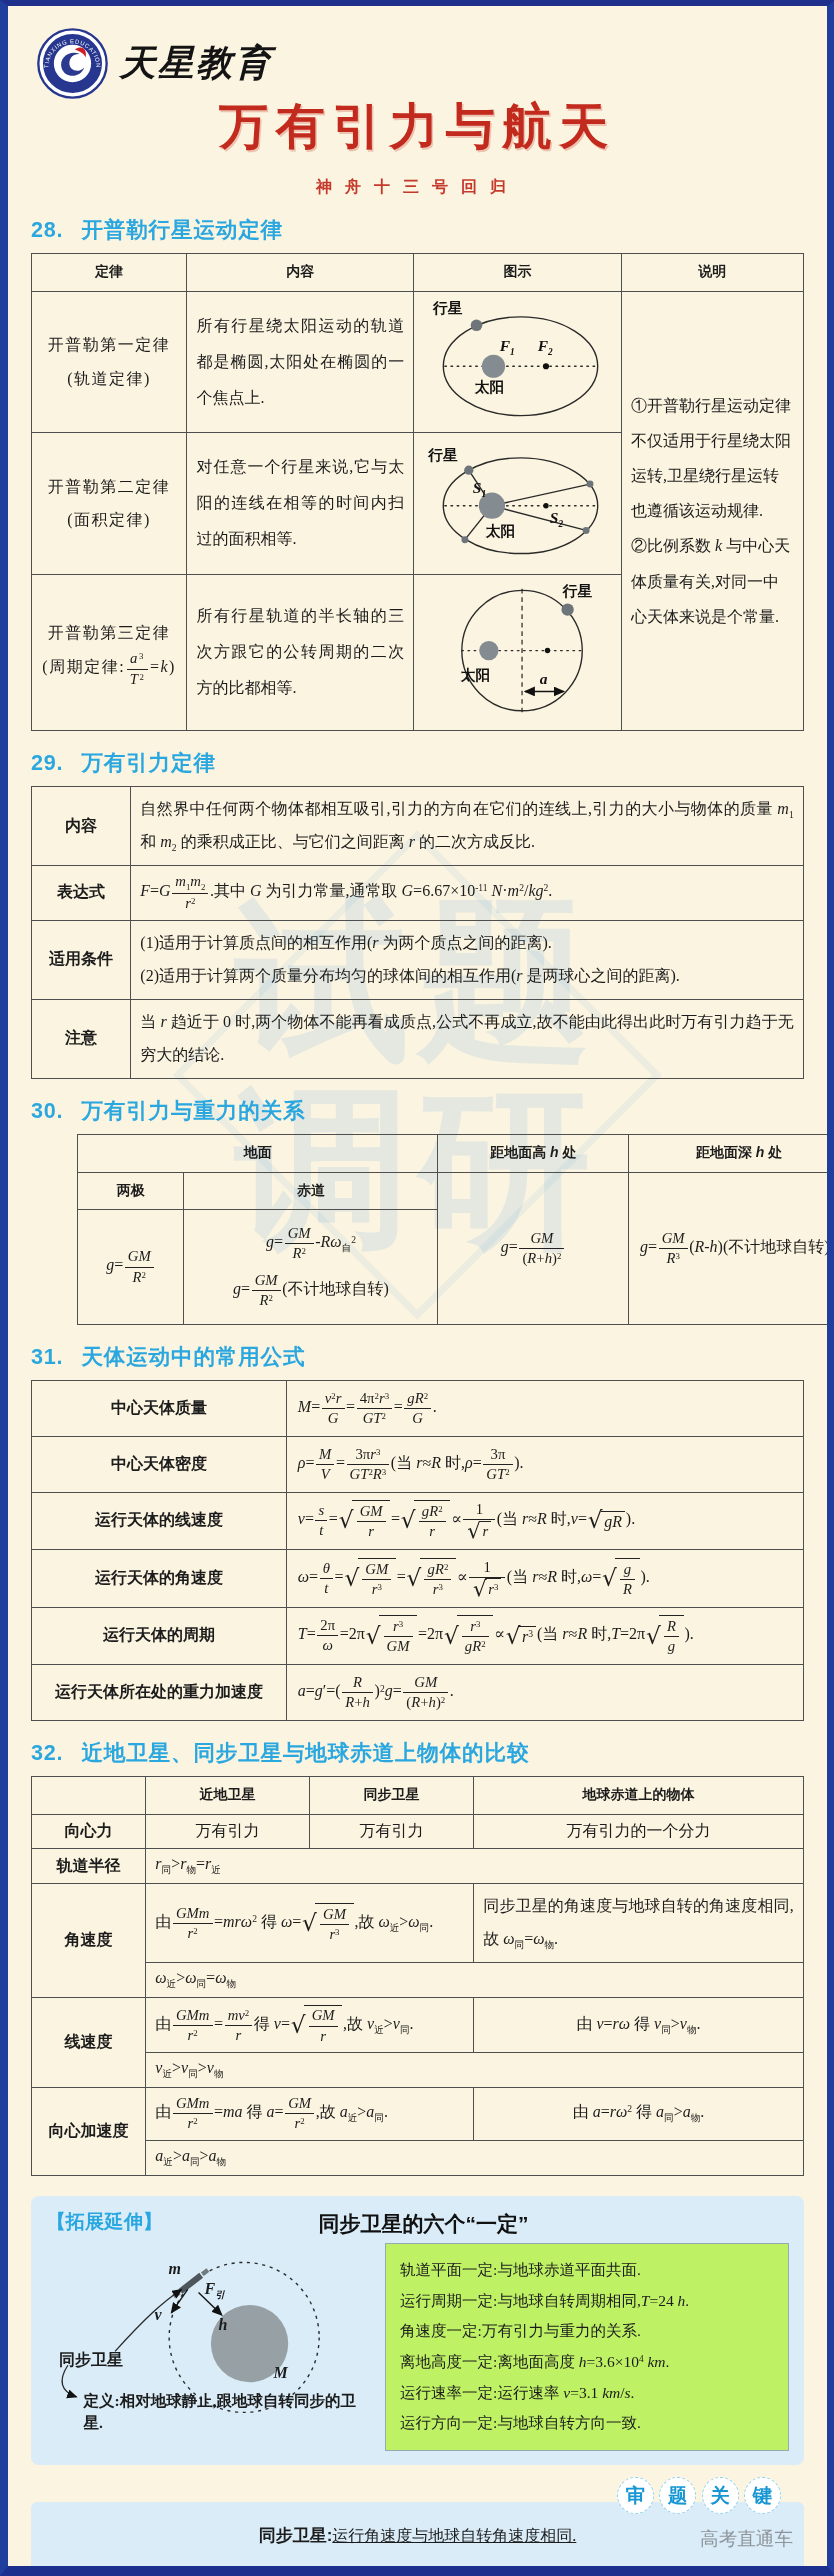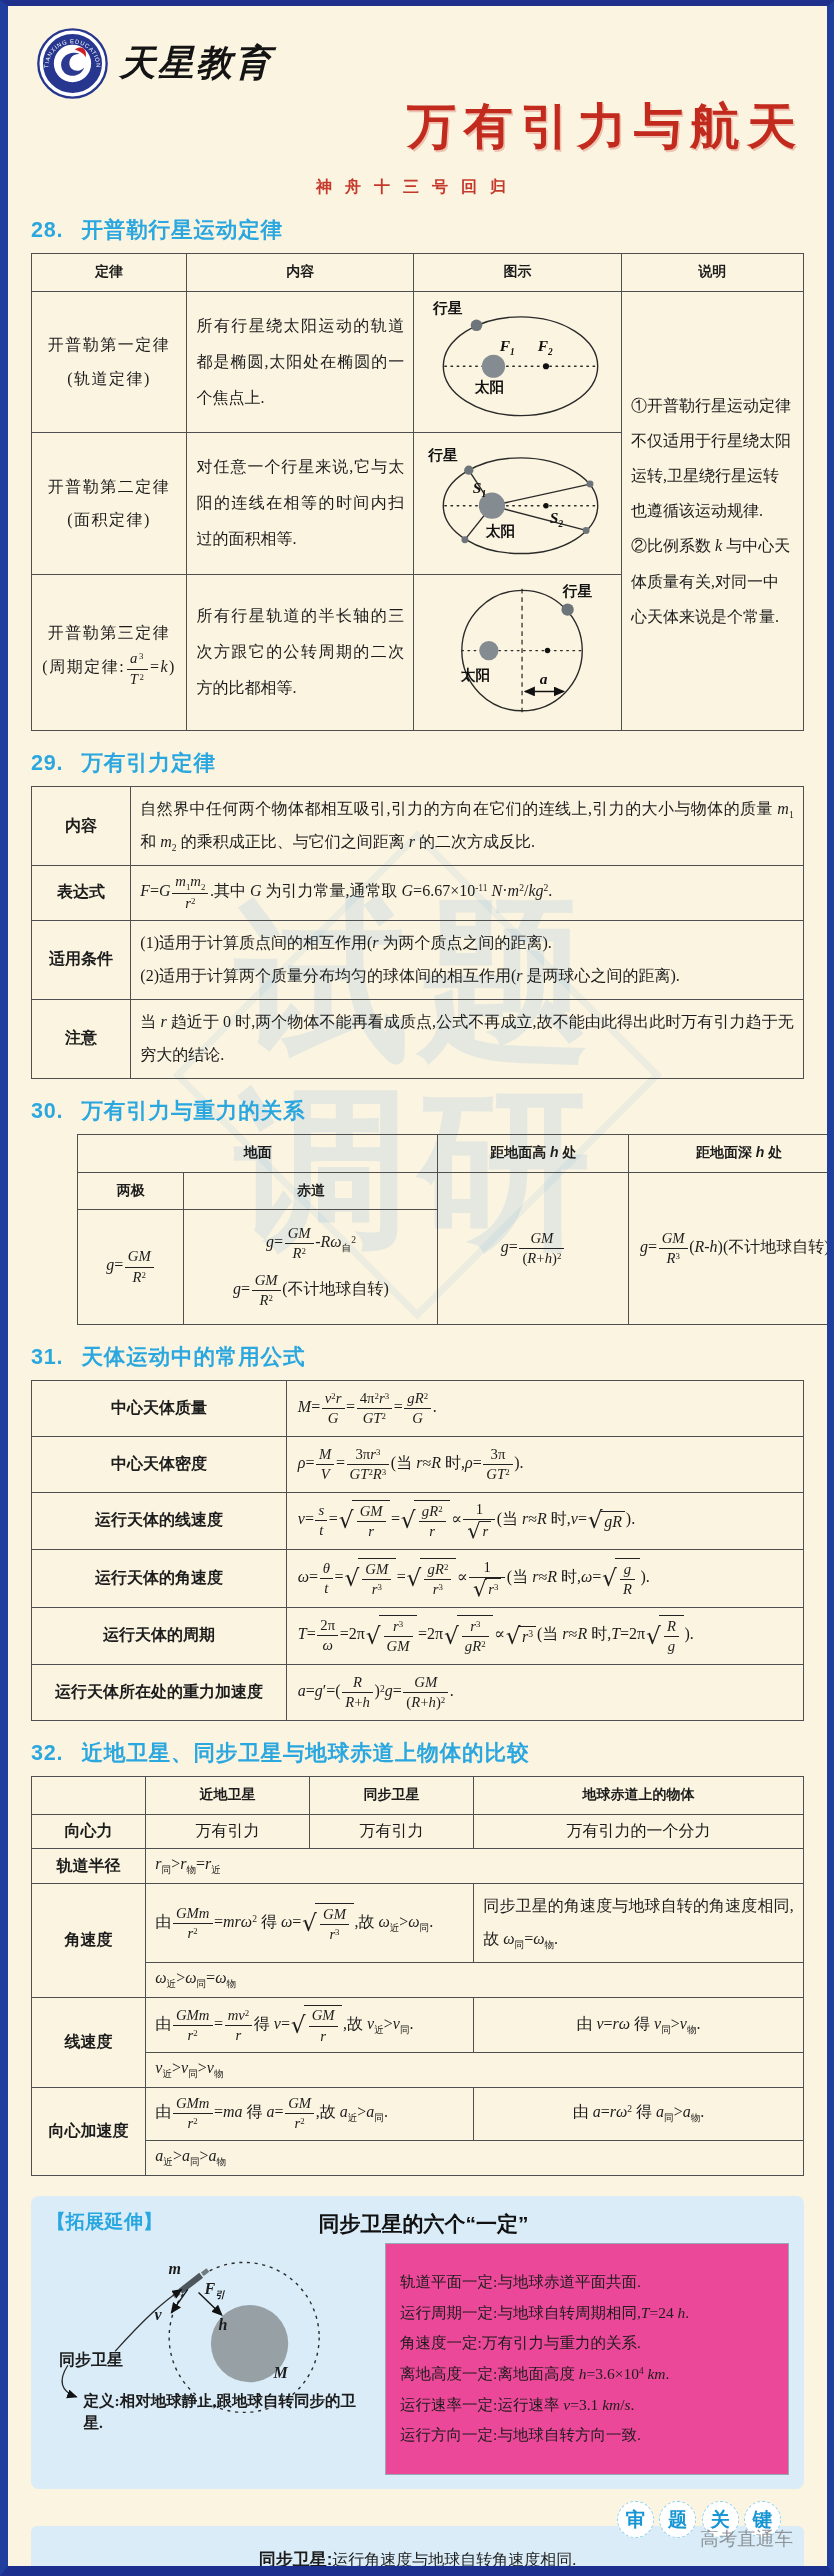--- a/index.html
+++ b/index.html
@@ -10,21 +10,21 @@
   .content{position:relative;z-index:1;padding:12.4px 23px 0;}
   
   .wm{position:absolute;z-index:0;top:881px;left:50%;transform:translateX(-50%);
     text-align:center;font-family:"Liberation Sans",sans-serif;font-weight:bold;
     font-size:174px;line-height:1.08;color:rgba(110,175,222,.16);letter-spacing:7.7px;white-space:nowrap;}
   .wm::before{content:"";position:absolute;left:50%;top:50%;width:332px;height:332px;
     transform:translate(-50%,-50%) rotate(45deg);border:7.7px solid rgba(110,175,222,.10);}
   
   .brand-row{display:flex;align-items:center;margin:7.7px 0 0 4.6px;height:74px;}
   .brand-name{font-size:36px;font-weight:900;letter-spacing:2.3px;margin-left:10.8px;color:#141414;font-style:italic;}
-  .main-title{text-align:right;font-family:"Liberation Sans",sans-serif;font-weight:900;
+  .main-title{text-align:center;font-family:"Liberation Sans",sans-serif;font-weight:900;
     font-size:49px;letter-spacing:7.7px;color:#c32a1e;margin-top:-6.2px;
     text-shadow:1.5px 1.5px 0 rgba(195,42,30,.25);}
   .sub-title{text-align:center;font-weight:bold;font-size:16px;color:#c5392c;letter-spacing:13px;margin:17px 0 4.6px;}
   
   .sec-head{margin:17px 0 9.3px;font-family:"Liberation Sans",sans-serif;font-weight:bold;
     font-size:21.6px;color:#2ba7e0;letter-spacing:0.8px;}
   .sec-head .n{margin-right:18px;}
   
   table.t{width:100%;border-collapse:collapse;table-layout:fixed;background:transparent;}
   table.t th,table.t td{border:1.1px solid #4f4f4f;padding:6.2px 9.3px;}
@@ -58,21 +58,21 @@
   .dwrap{position:relative;margin:0 auto;}
   .dl{position:absolute;font-size:14.7px;font-weight:bold;color:#111;white-space:nowrap;}
   .dl.it{font-style:italic;font-size:15.5px;}
   
   .ext{position:relative;background:#d9ecf7;border-radius:7.7px;margin-top:20px;padding:12.4px 15.5px 14px;}
   .ext-tag{color:#29a7e1;font-family:"Liberation Sans",sans-serif;font-weight:bold;font-size:19.3px;}
   .ext-title{position:absolute;left:12px;right:0;top:14px;text-align:center;
     font-family:"Liberation Sans",sans-serif;font-weight:bold;font-size:21px;color:#111;}
   .ext-body{display:flex;margin-top:7.7px;}
   .ext-diag{width:334px;height:195px;position:relative;flex:none;}
-  .ext-box{flex:1;background:#ec4899;border:0.9px solid #96aab4;margin-left:4.6px;padding:23px 14px;align-self:flex-start;}
+  .ext-box{flex:1;background:#bef264;border:0.9px solid #96aab4;margin-left:4.6px;padding:11px 14px;align-self:flex-start;}
   .ext-box .m{display:block;font-size:15.5px;line-height:1.98;}
   .ed-label{position:absolute;font-weight:bold;font-size:16px;}
   .ed-def{position:absolute;font-weight:bold;font-size:15.5px;line-height:1.45;width:278px;}
   
   .badge-row{display:flex;justify-content:flex-end;gap:5.4px;padding-right:23px;
     position:relative;z-index:2;margin:12.4px 0 -12.4px;}
   .badge-ch{width:35px;height:35px;border-radius:50%;background:#fff;border:1.5px dashed #8fd0f0;
     color:#1796d3;font-family:"Liberation Sans",sans-serif;font-weight:bold;font-size:19.3px;
     display:flex;align-items:center;justify-content:center;}
   .key-box{background:#d9ecf7;border-radius:6.2px;height:116px;padding-top:21.6px;text-align:center;box-sizing:border-box;}

